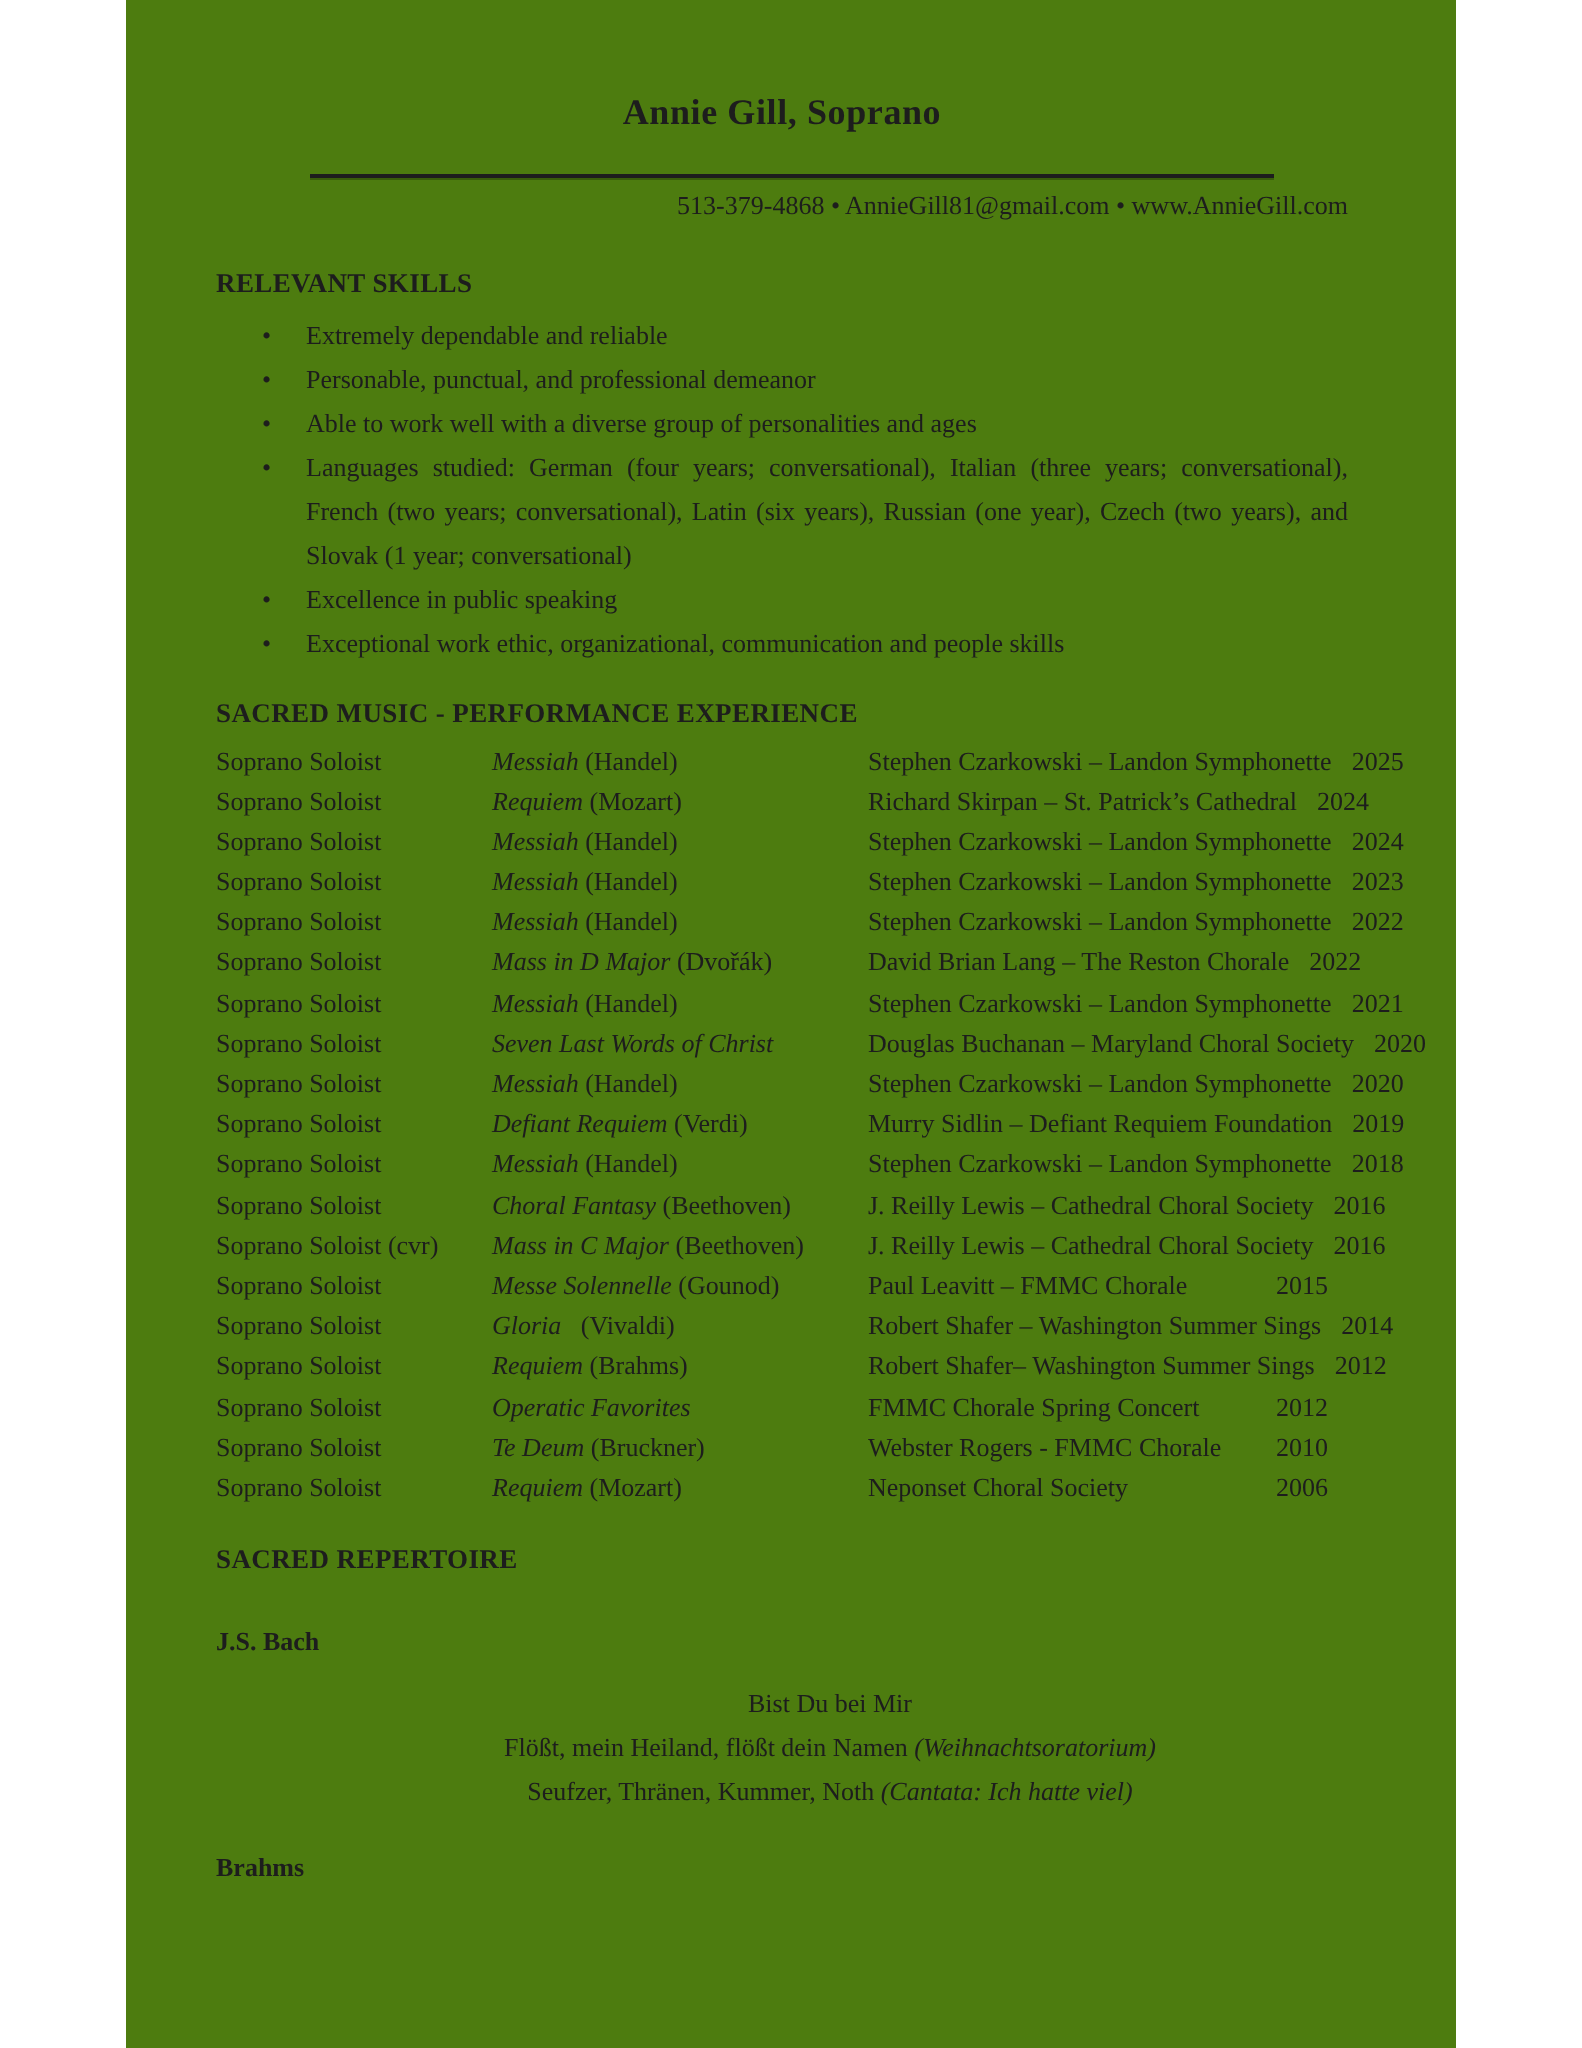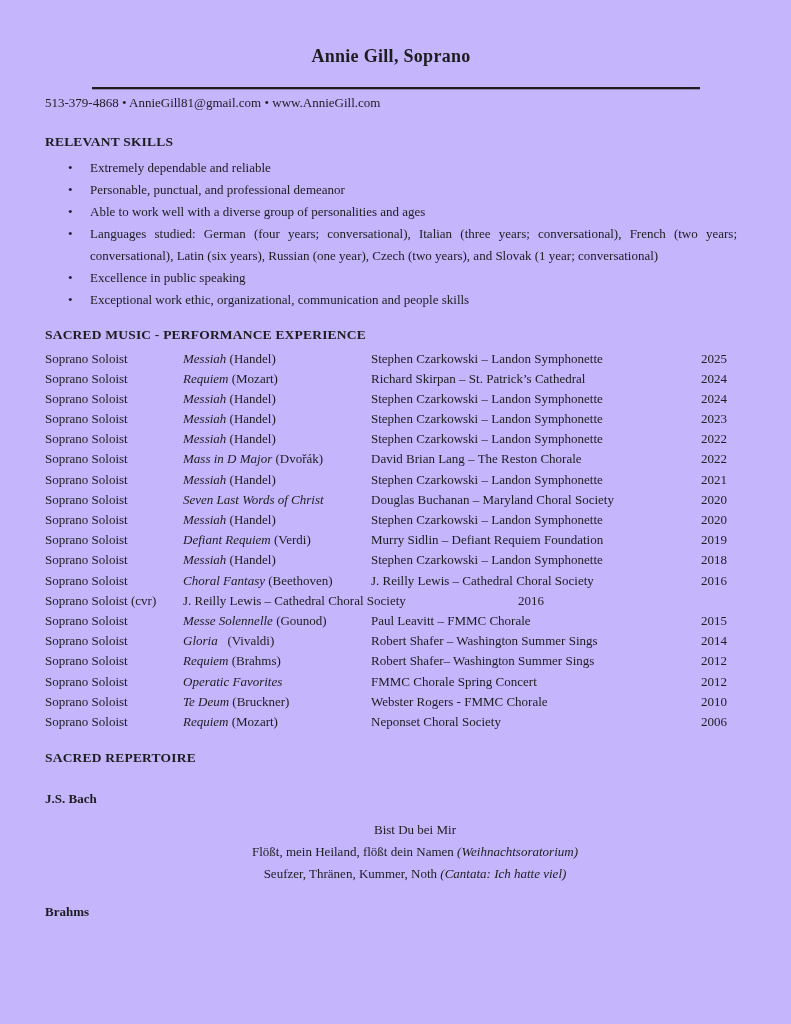--- a/index.html
+++ b/index.html
@@ -2,24 +2,24 @@
 <html><head>
 <meta charset="utf-8">
 <style>
   html, body {
     margin: 0;
     padding: 0;
     background: #ffffff;
   }
   .page {
     position: relative;
-    width: 791px;
+    width: 665px;
     height: 1024px;
     margin: 0 auto;
-    background: #c4b5fd;
+    background: #4d7c0f;
     box-sizing: border-box;
     padding: 46px 54px 0 45px;
     font-family: "Liberation Serif", "DejaVu Serif", serif;
     color: #1d1d1d;
     font-size: 13px;
     overflow: hidden;
   }
   .doc-title {
     margin: 0;
     font-size: 18px;
@@ -29,21 +29,21 @@
     letter-spacing: 0.3px;
   }
   .rule {
     height: 2px;
     background: #1d1d1d;
     margin: 19px 37px 0 47px;
     box-shadow: 0 1px 0 rgba(0,0,0,0.25);
   }
   .contact {
     margin-top: 6px;
-    text-align: left;
+    text-align: right;
     font-size: 13px;
     line-height: 1.3;
   }
   .h {
     margin: 0;
     font-size: 13.5px;
     font-weight: bold;
     letter-spacing: 0.2px;
     line-height: 1.15;
   }
@@ -204,20 +204,21 @@
 
         <div class="prow">
           <span class="c-role">Soprano Soloist</span>
           <span class="c-work"><i>Choral Fantasy</i><span> (Beethoven)</span></span>
           <span class="c-pres">J. Reilly Lewis – Cathedral Choral Society</span>
           <span class="c-year">2016</span>
         </div>
 
         <div class="prow">
           <span class="c-role">Soprano Soloist (cvr)</span>
+          <span class="c-work"><i>Mass in C Major</i><span> (Beethoven)</span></span>
           <span class="c-pres">J. Reilly Lewis – Cathedral Choral Society</span>
           <span class="c-year">2016</span>
         </div>
 
         <div class="prow">
           <span class="c-role">Soprano Soloist</span>
           <span class="c-work"><i>Messe Solennelle</i><span> (Gounod)</span></span>
           <span class="c-pres">Paul Leavitt – FMMC Chorale</span>
           <span class="c-year">2015</span>
         </div>

